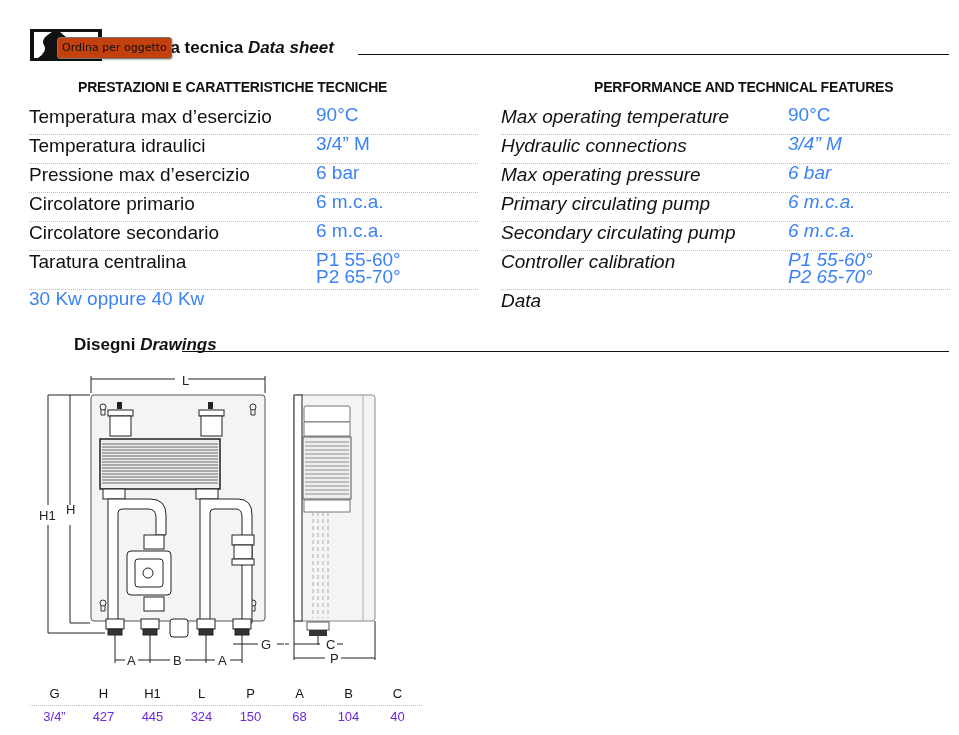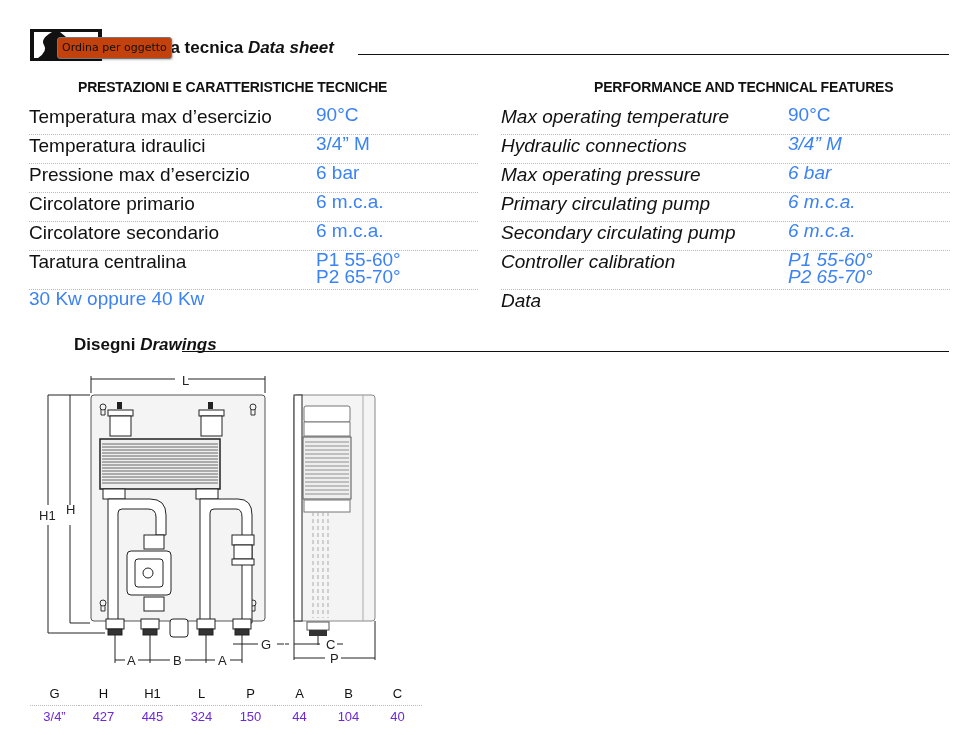--- a/index.html
+++ b/index.html
@@ -288,21 +288,21 @@
   <div class="col">
       <div class="h">L</div>
       <div class="v">324</div>
     </div>
   <div class="col">
       <div class="h">P</div>
       <div class="v">150</div>
     </div>
   <div class="col">
       <div class="h">A</div>
-      <div class="v">44</div>
+      <div class="v">68</div>
     </div>
   <div class="col">
       <div class="h">B</div>
       <div class="v">104</div>
     </div>
   <div class="col">
       <div class="h">C</div>
       <div class="v">40</div>
     </div>
 </div>

